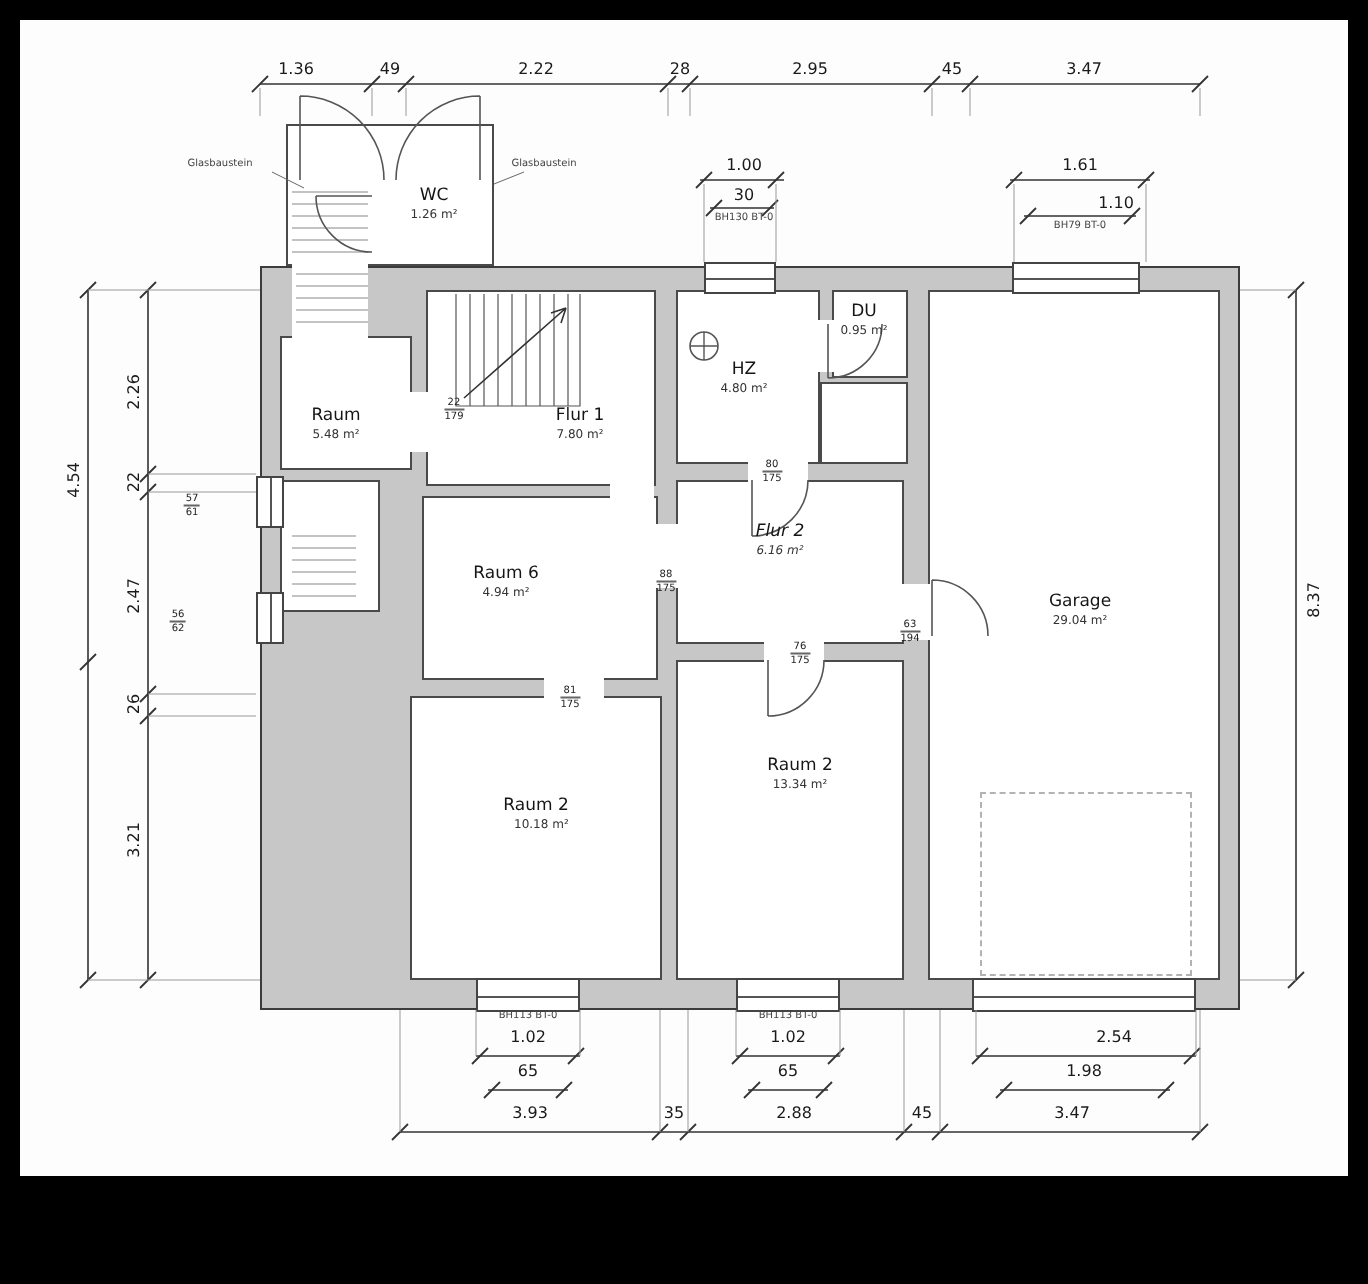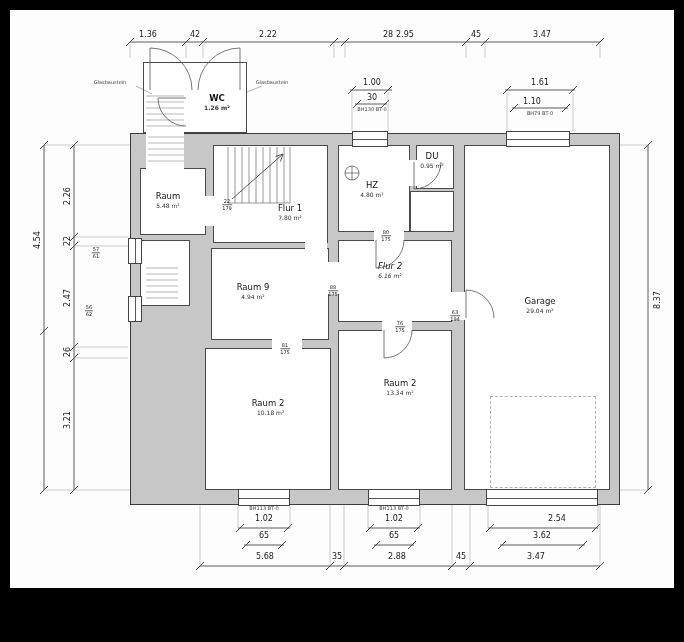--- a/index.html
+++ b/index.html
@@ -75,53 +75,53 @@
   <path d="M232 199 L283 154 M283 154 L275.5 156.5 M283 154 L280.5 161.5" stroke="#333" stroke-width="0.8" fill="none"></path>
   <path d="M146 96 H184 M146 102 H184 M146 108 H184 M146 114 H184 M146 120 H184 M146 126 H184 M148 137 H184 M148 143 H184 M148 149 H184 M148 155 H184 M148 161 H184" stroke="#888" stroke-width="0.6" fill="none"></path>
   <path d="M146 268 H178 M146 274 H178 M146 280 H178 M146 286 H178 M146 292 H178 M146 298 H178" stroke="#888" stroke-width="0.6" fill="none"></path>
   <path d="M150 48 A42 42 0 0 1 192 90 M150 90 L150 48 M240 48 A42 42 0 0 0 198 90 M240 90 L240 48 M158 98 A28 28 0 0 0 186 126 M186 98 L158 98 M404 240 A28 28 0 0 1 376 268 M376 240 L376 268 M412 330 A28 28 0 0 1 384 358 M384 330 L384 358 M466 290 A28 28 0 0 1 494 318 M466 318 L466 290 M414 189 A27 27 0 0 0 441 162 M414 162 L414 189" stroke="#555" stroke-width="0.8" fill="none"></path>
   <circle cx="352" cy="173" r="7" stroke="#555" stroke-width="0.8" fill="none"></circle>
   <path d="M352 166 V180 M345 173 H359" stroke="#555" stroke-width="0.7" fill="none"></path>
   <path d="M136 86 L152 94 M262 86 L247 92" stroke="#666" stroke-width="0.5" fill="none"></path>
 </svg>
 
 <span class="dim" style="left:148px;top:30px;">1.36</span>
-<span class="dim" style="left:195px;top:30px;">42</span>
+<span class="dim" style="left:195px;top:30px;">49</span>
 <span class="dim" style="left:268px;top:30px;">2.22</span>
-<span class="dim" style="left:340px;top:30px;margin-left:48px;">28</span>
+<span class="dim" style="left:340px;top:30px;">28</span>
 <span class="dim" style="left:405px;top:30px;">2.95</span>
 <span class="dim" style="left:476px;top:30px;">45</span>
 <span class="dim" style="left:542px;top:30px;">3.47</span>
 
 <span class="dim" style="left:372px;top:78px;">1.00</span>
 <span class="dim" style="left:372px;top:93px;">30</span>
 <span class="dim tiny" style="left:372px;top:106px;">BH130 BT-0</span>
 <span class="dim" style="left:540px;top:78px;">1.61</span>
-<span class="dim" style="left:532px;top:97px;">1.10</span>
+<span class="dim" style="left:558px;top:97px;">1.10</span>
 <span class="dim tiny" style="left:540px;top:110px;">BH79 BT-0</span>
 
 <span class="dimv" style="left:37px;top:240px;">4.54</span>
 <span class="dimv" style="left:67px;top:196px;">2.26</span>
 <span class="dimv" style="left:67px;top:241px;">22</span>
 <span class="dimv" style="left:67px;top:298px;">2.47</span>
 <span class="dimv" style="left:67px;top:352px;">26</span>
 <span class="dimv" style="left:67px;top:420px;">3.21</span>
 
 <span class="dimv" style="left:657px;top:300px;">8.37</span>
 
 <span class="dim tiny" style="left:264px;top:505px;">BH113 BT-0</span>
 <span class="dim" style="left:264px;top:514px;">1.02</span>
 <span class="dim" style="left:264px;top:531px;">65</span>
 <span class="dim tiny" style="left:394px;top:505px;">BH113 BT-0</span>
 <span class="dim" style="left:394px;top:514px;">1.02</span>
 <span class="dim" style="left:394px;top:531px;">65</span>
 <span class="dim" style="left:542px;top:514px;margin-left:15px;">2.54</span>
-<span class="dim" style="left:542px;top:531px;">3.62</span>
-
-<span class="dim" style="left:265px;top:552px;">5.68</span>
+<span class="dim" style="left:542px;top:531px;">1.98</span>
+
+<span class="dim" style="left:265px;top:552px;">3.93</span>
 <span class="dim" style="left:337px;top:552px;">35</span>
 <span class="dim" style="left:397px;top:552px;">2.88</span>
 <span class="dim" style="left:461px;top:552px;">45</span>
 <span class="dim" style="left:536px;top:552px;">3.47</span>
 
 <span class="dim tiny" style="left:110px;top:79px;">Glasbaustein</span>
 <span class="dim tiny" style="left:272px;top:79px;">Glasbaustein</span>
 
 <div class="frac" style="left:227px;top:205px;">
   <span class="t">22</span>
@@ -149,42 +149,42 @@
 </div>
 <div class="frac" style="left:96px;top:253px;">
   <span class="t">57</span>
   <span class="b">61</span>
 </div>
 <div class="frac" style="left:89px;top:311px;">
   <span class="t">56</span>
   <span class="b">62</span>
 </div>
 
-<div class="room-label" style="left:217px;top:102px;font-weight:bold;">
+<div class="room-label" style="left:217px;top:102px;">
   <span class="room-name">WC</span>
   <span class="room-area">1.26 m²</span>
 </div>
-<div class="room-label" style="left:168px;top:200px;">
+<div class="room-label" style="left:168px;top:212px;">
   <span class="room-name">Raum</span>
   <span class="room-area">5.48 m²</span>
 </div>
 <div class="room-label" style="left:290px;top:212px;">
   <span class="room-name">Flur 1</span>
   <span class="room-area">7.80 m²</span>
 </div>
 <div class="room-label" style="left:372px;top:189px;">
   <span class="room-name">HZ</span>
   <span class="room-area">4.80 m²</span>
 </div>
 <div class="room-label" style="left:432px;top:160px;">
   <span class="room-name">DU</span>
   <span class="room-area">0.95 m²</span>
 </div>
 <div class="room-label" style="left:253px;top:291px;">
-  <span class="room-name">Raum 9</span>
+  <span class="room-name">Raum 6</span>
   <span class="room-area">4.94 m²</span>
 </div>
 <div class="room-label" style="left:390px;top:270px;font-style:italic;">
   <span class="room-name">Flur 2</span>
   <span class="room-area">6.16 m²</span>
 </div>
 <div class="room-label" style="left:268px;top:407px;text-align:right;">
   <span class="room-name">Raum 2</span>
   <span class="room-area">10.18 m²</span>
 </div>

